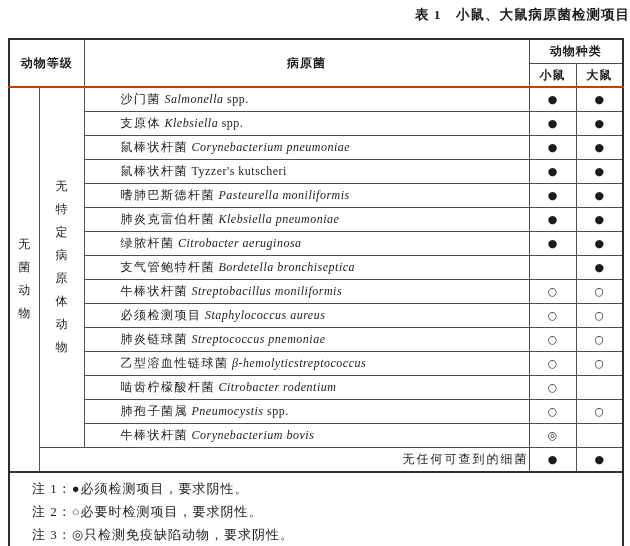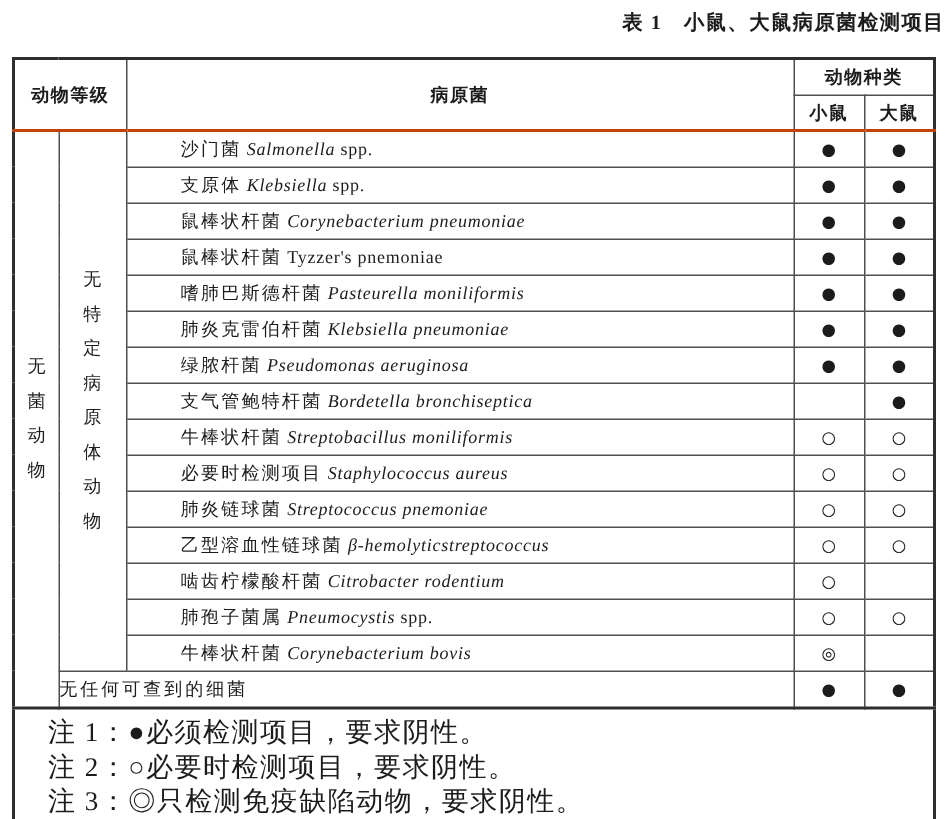--- a/index.html
+++ b/index.html
@@ -74,36 +74,35 @@
   .pathogen-cell .suffix { letter-spacing: 0.5px; }
 
   .marker-cell {
     text-align: center;
     font-size: 11px;
     font-family: "DejaVu Sans", sans-serif;
     line-height: 1;
   }
 
   .summary-cell {
-    text-align: left;
+    text-align: right;
     letter-spacing: 2px;
     height: 23px;
   }
 
   .notes-cell {
     border-top: 2px solid #2e2e2e !important;
     height: 70px;
     padding: 4px 0 4px 22px !important;
     vertical-align: middle;
   }
   .notes-cell .note-line {
     line-height: 23px;
     letter-spacing: 1px;
-    font-size: 18px;
-    font-family: Liberation Serif, serif;
+    font-size: 13px;
   }
 </style>
 </head>
 <body>
 
 <div class="page">
 
   <div class="doc-title">表 1　小鼠、大鼠病原菌检测项目</div>
 
   <table class="main-table">
@@ -155,51 +154,51 @@
           <td class="pathogen-cell"><span class="cn">支原体</span><span class="latin"> Klebsiella</span><span class="suffix"> spp.</span></td>
           <td class="marker-cell">●</td>
           <td class="marker-cell">●</td>
         </tr>
         <tr>
           <td class="pathogen-cell"><span class="cn">鼠棒状杆菌</span><span class="latin"> Corynebacterium pneumoniae</span></td>
           <td class="marker-cell">●</td>
           <td class="marker-cell">●</td>
         </tr>
         <tr>
-          <td class="pathogen-cell"><span class="cn">鼠棒状杆菌</span><span class="suffix"> Tyzzer's pnemoniae</span></td>
+          <td class="pathogen-cell"><span class="cn">鼠棒状杆菌</span><span class="suffix"> Tyzzer's kutscheri</span></td>
           <td class="marker-cell">●</td>
           <td class="marker-cell">●</td>
         </tr>
         <tr>
           <td class="pathogen-cell"><span class="cn">嗜肺巴斯德杆菌</span><span class="latin"> Pasteurella moniliformis</span></td>
           <td class="marker-cell">●</td>
           <td class="marker-cell">●</td>
         </tr>
         <tr>
           <td class="pathogen-cell"><span class="cn">肺炎克雷伯杆菌</span><span class="latin"> Klebsiella pneumoniae</span></td>
           <td class="marker-cell">●</td>
           <td class="marker-cell">●</td>
         </tr>
         <tr>
-          <td class="pathogen-cell"><span class="cn">绿脓杆菌</span><span class="latin"> Pseudomonas aeruginosa</span></td>
+          <td class="pathogen-cell"><span class="cn">绿脓杆菌</span><span class="latin"> Citrobacter aeruginosa</span></td>
           <td class="marker-cell">●</td>
           <td class="marker-cell">●</td>
         </tr>
         <tr>
           <td class="pathogen-cell"><span class="cn">支气管鲍特杆菌</span><span class="latin"> Bordetella bronchiseptica</span></td>
           <td class="marker-cell"></td>
           <td class="marker-cell">●</td>
         </tr>
         <tr>
           <td class="pathogen-cell"><span class="cn">牛棒状杆菌</span><span class="latin"> Streptobacillus moniliformis</span></td>
           <td class="marker-cell">○</td>
           <td class="marker-cell">○</td>
         </tr>
         <tr>
-          <td class="pathogen-cell"><span class="cn">必要时检测项目</span><span class="latin"> Staphylococcus aureus</span></td>
+          <td class="pathogen-cell"><span class="cn">必须检测项目</span><span class="latin"> Staphylococcus aureus</span></td>
           <td class="marker-cell">○</td>
           <td class="marker-cell">○</td>
         </tr>
         <tr>
           <td class="pathogen-cell"><span class="cn">肺炎链球菌</span><span class="latin"> Streptococcus pnemoniae</span></td>
           <td class="marker-cell">○</td>
           <td class="marker-cell">○</td>
         </tr>
         <tr>
           <td class="pathogen-cell"><span class="cn">乙型溶血性链球菌</span><span class="latin"> β-hemolyticstreptococcus</span></td>

